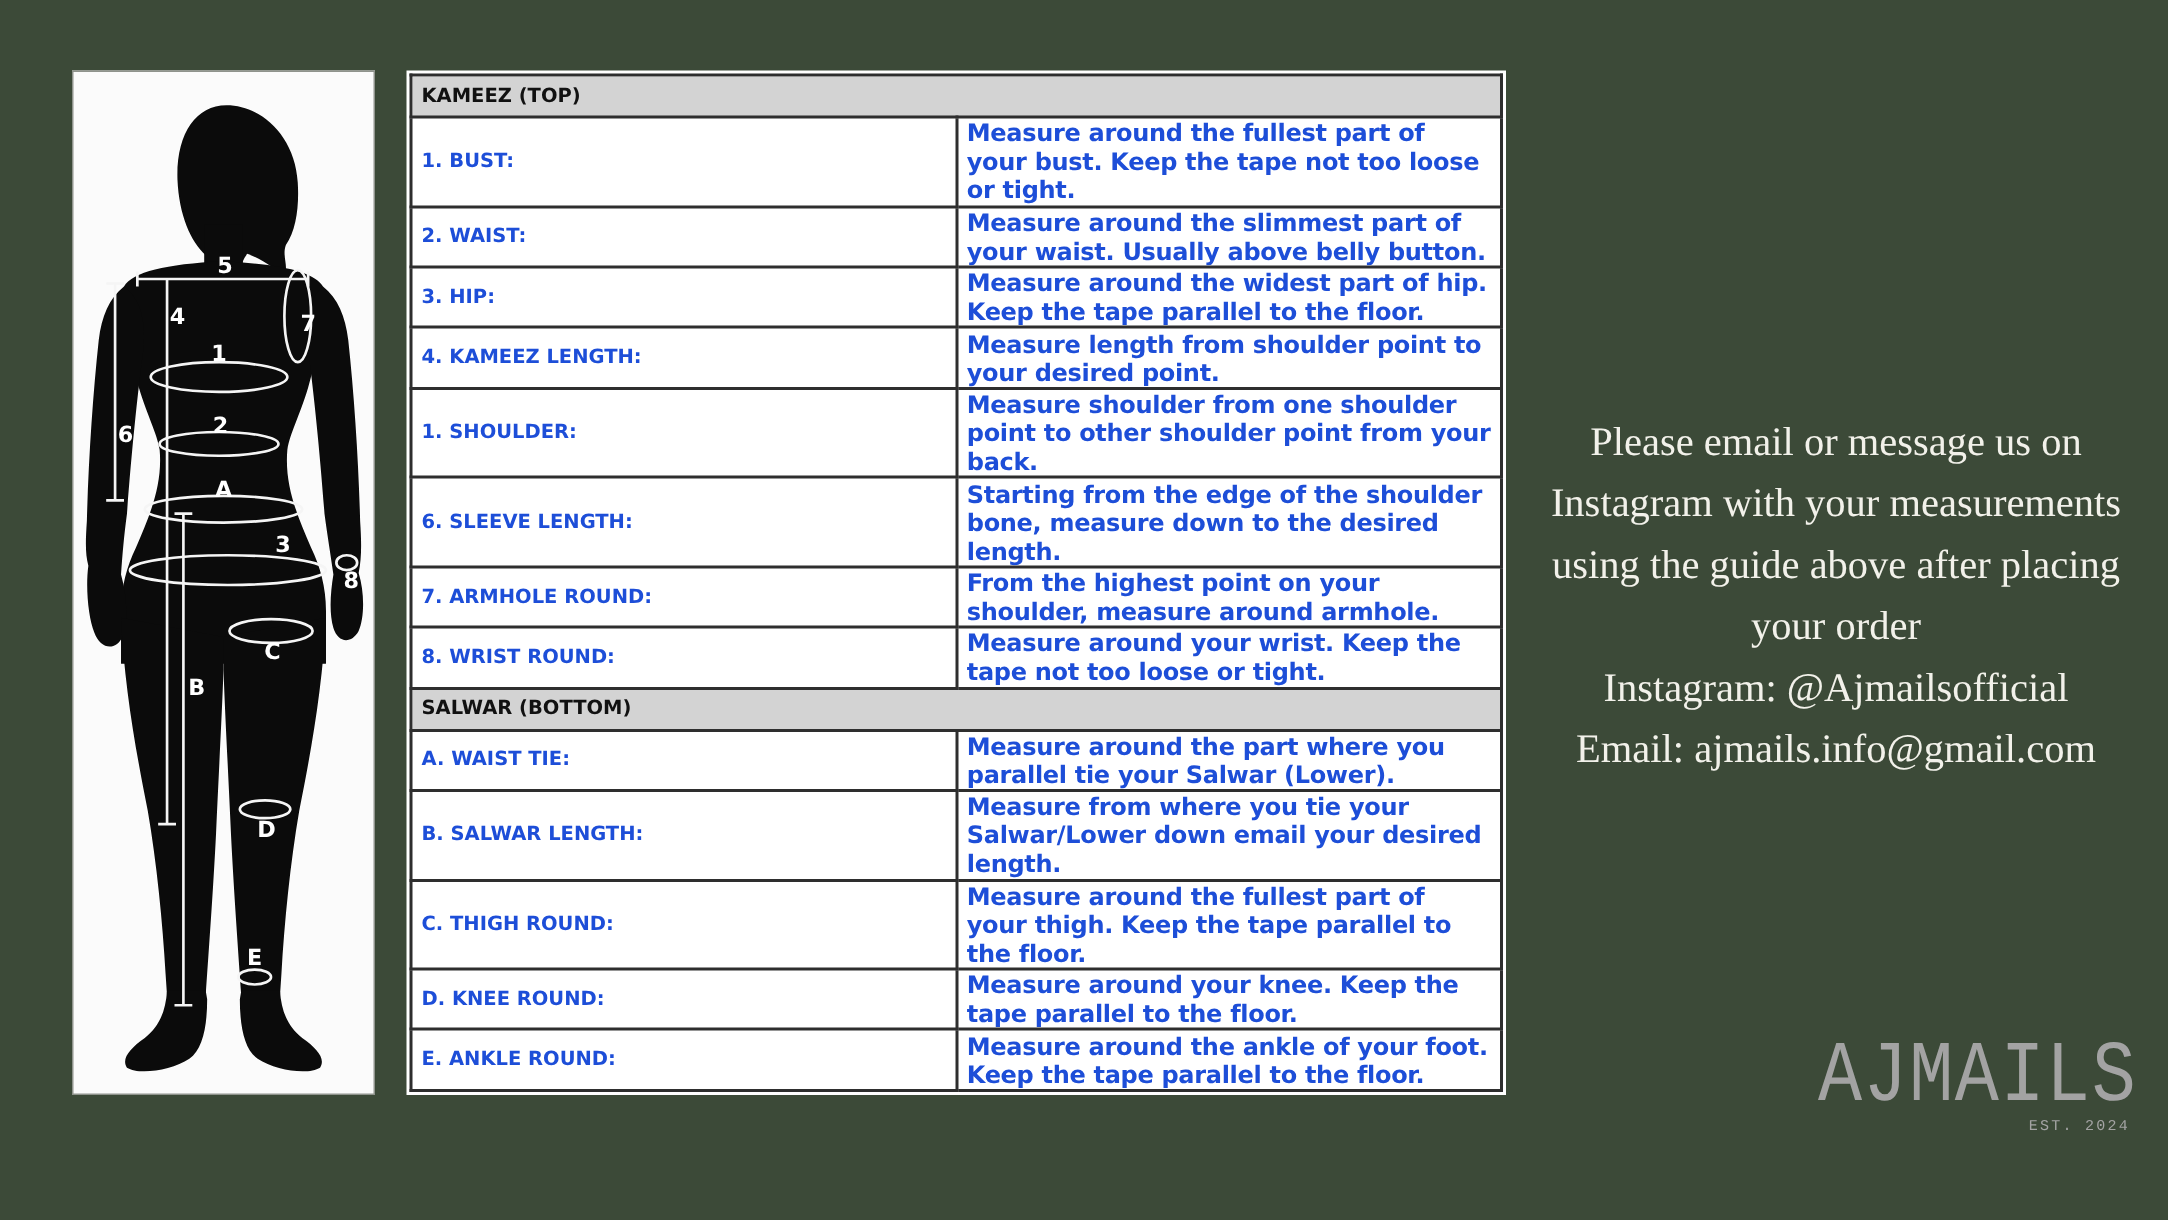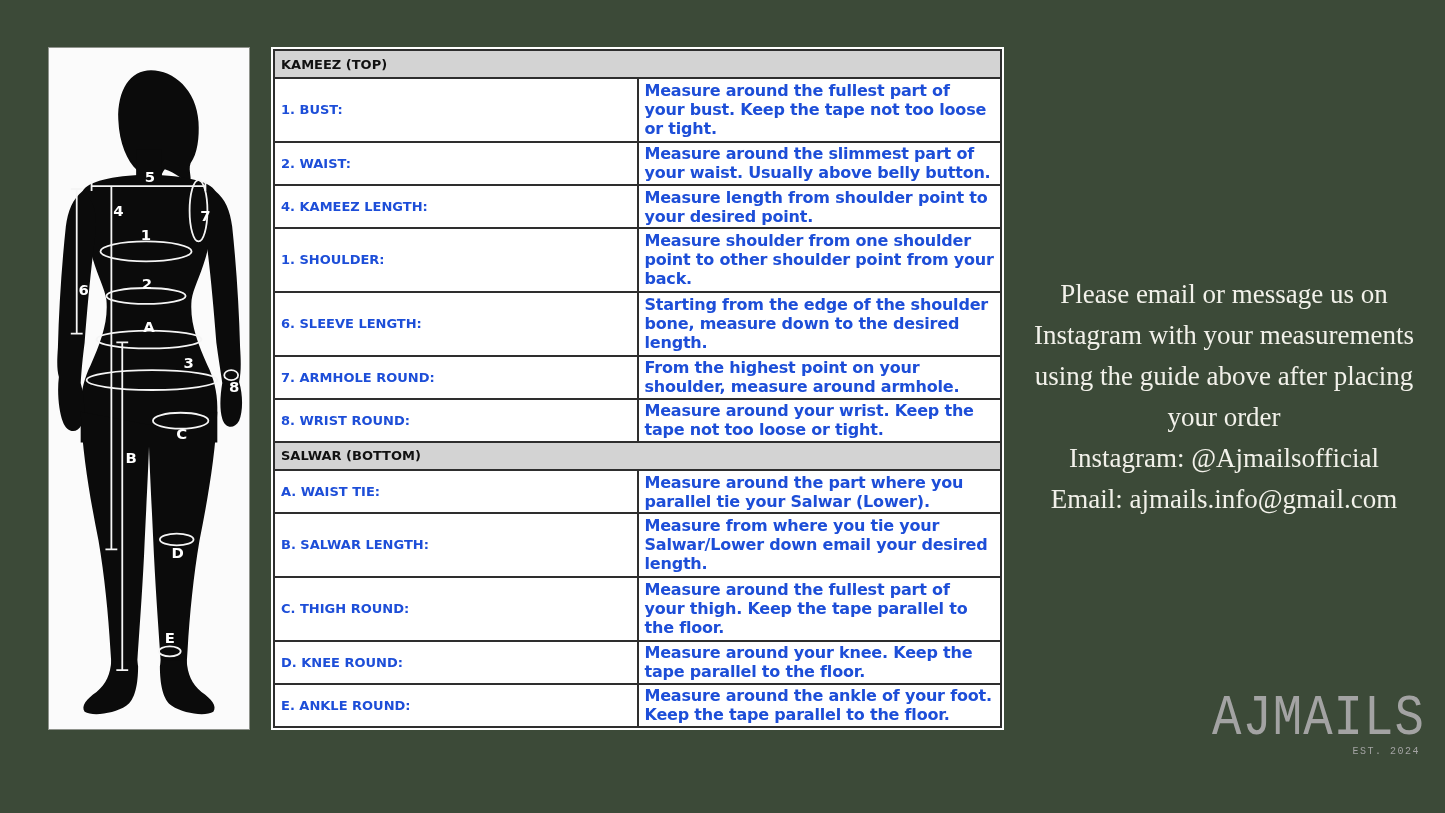--- a/index.html
+++ b/index.html
@@ -158,20 +158,24 @@
     </tr>
     <tr>
       <td class="lbl">1. BUST:</td>
       <td class="desc">Measure around the fullest part of your bust. Keep the tape not too loose or tight.</td>
     </tr>
     <tr>
       <td class="lbl">2. WAIST:</td>
       <td class="desc">Measure around the slimmest part of your waist. Usually above belly button.</td>
     </tr>
     <tr>
+      <td class="lbl">3. HIP:</td>
+      <td class="desc">Measure around the widest part of hip. Keep the tape parallel to the floor.</td>
+    </tr>
+    <tr>
       <td class="lbl">4. KAMEEZ LENGTH:</td>
       <td class="desc">Measure length from shoulder point to your desired point.</td>
     </tr>
     <tr>
       <td class="lbl">1. SHOULDER:</td>
       <td class="desc">Measure shoulder from one shoulder point to other shoulder point from your back.</td>
     </tr>
     <tr>
       <td class="lbl">6. SLEEVE LENGTH:</td>
       <td class="desc">Starting from the edge of the shoulder bone, measure down to the desired length.</td>

